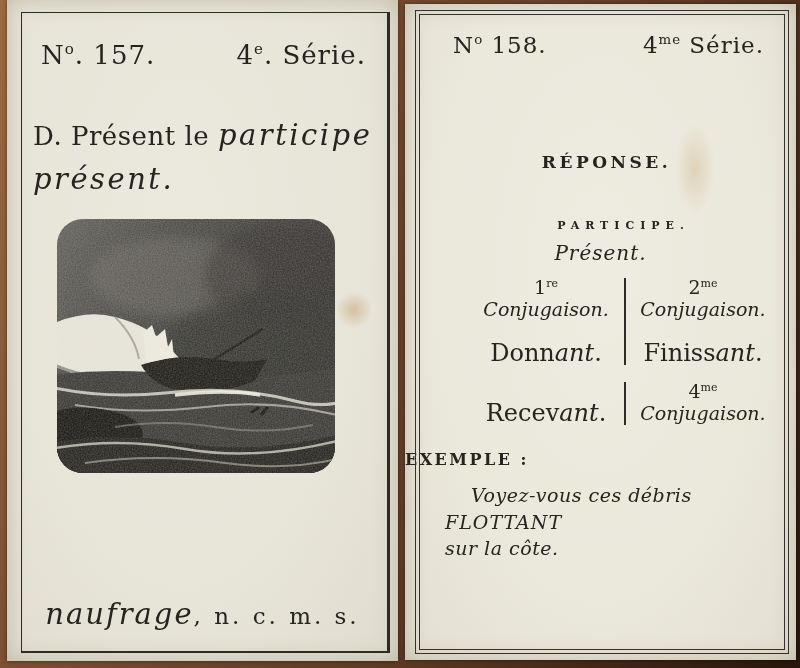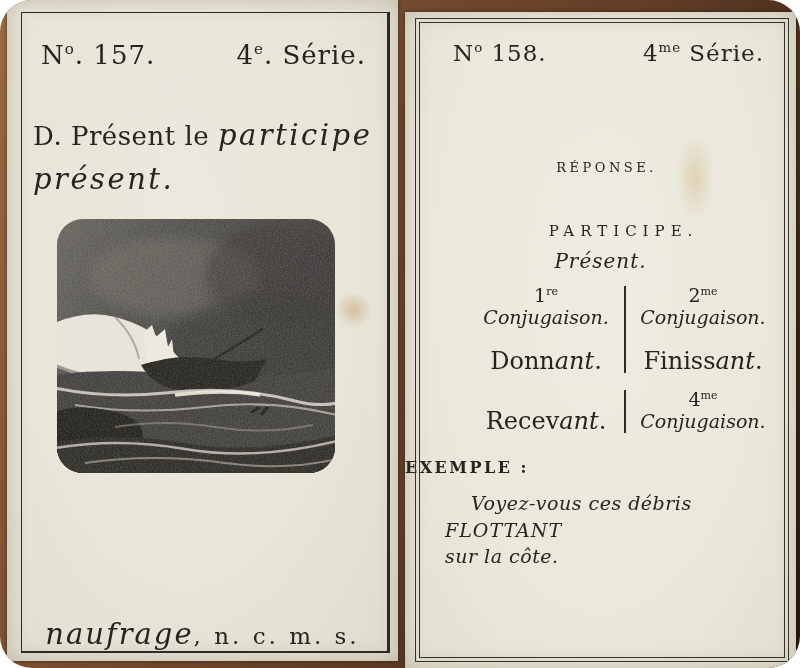--- a/index.html
+++ b/index.html
@@ -4,32 +4,31 @@
 <style>
   html,body{margin:0;padding:0;}
   body{
     width:800px;height:668px;overflow:hidden;
     font-family:"DejaVu Serif","Liberation Serif",serif;
     color:#26241f;
   }
   .photo{
     position:relative;width:800px;height:668px;overflow:hidden;
     background:linear-gradient(115deg,#9a6a42 0%,#7a4e31 30%,#5e3b25 62%,#27160c 100%);
-    border-radius:32px;
   }
   .card{
     position:absolute;
     box-shadow:inset 0 0 22px rgba(110,90,55,.28), 0 0 4px rgba(0,0,0,.45);
   }
   .card-left{
     left:7px;top:0;width:391px;height:661px;
     background:radial-gradient(ellipse at 45% 35%, #ebe8dd 0%, #e7e4d8 60%, #dfdccf 100%);
   }
   .card-right{
-    left:405px;top:12px;width:391px;height:656px;
+    left:405px;top:4px;width:391px;height:656px;
     background:radial-gradient(ellipse at 50% 40%, #eeebe0 0%, #eae7db 62%, #e2dfd2 100%);
   }
   .frame-single{
     position:absolute;left:14px;top:12px;right:8px;bottom:8px;
     border:1.5px solid #2d2b26;border-right-width:3px;border-bottom-width:2.5px;
     pointer-events:none;
   }
   .frame-outer{
     position:absolute;left:10px;top:6px;right:7px;bottom:6px;
     border:1px solid #34322c;pointer-events:none;
@@ -44,29 +43,29 @@
   .stain-r{left:270px;top:120px;width:40px;height:90px;
     background:radial-gradient(ellipse,rgba(200,170,110,.35),rgba(200,170,110,0) 70%);}
 
   
   .lc-header{display:flex;justify-content:space-between;align-items:baseline;
     padding:40px 32px 0 34px;font-size:26px;letter-spacing:1px;}
   sup{font-size:58%;line-height:0;}
   .lc-prompt{padding:44px 20px 0 26px;font-size:26px;line-height:1.5;letter-spacing:.5px;}
   .script{font-style:italic;font-size:29px;letter-spacing:2.5px;}
   .lc-illustration{margin:16px 0 0 48px;}
-  .lc-caption{position:absolute;left:0;right:0;bottom:10px;text-align:center;}
+  .lc-caption{position:absolute;left:0;right:0;bottom:30px;text-align:center;}
   .caption-word{font-style:italic;font-size:29px;letter-spacing:2px;}
   .caption-grammar{font-size:23px;letter-spacing:3px;}
 
   
   .rc-header{display:flex;justify-content:space-between;align-items:baseline;
     padding:28px 32px 0 48px;font-size:23px;letter-spacing:1px;}
-  .rc-response{text-align:center;margin-top:94px;font-size:13px;font-weight:normal;letter-spacing:3.5px;padding-left:12px;}
-  .rc-participe{text-align:center;margin-top:47px;font-size:15px;font-weight:normal;letter-spacing:6px;padding-left:46px;}
+  .rc-response{text-align:center;margin-top:94px;font-size:17px;font-weight:bold;letter-spacing:3.5px;padding-left:12px;}
+  .rc-participe{text-align:center;margin-top:47px;font-size:11px;font-weight:bold;letter-spacing:6px;padding-left:46px;}
   .rc-present{text-align:center;margin-top:9px;font-size:20px;font-style:italic;letter-spacing:1px;}
   .conj-row{display:flex;justify-content:center;align-items:stretch;padding-left:48px;}
   .conj-row-1{margin-top:11px;}
   .conj-row-2{margin-top:13px;}
   .conj-cell{width:44%;text-align:center;}
   .conj-divider{width:2px;background:#2d2b26;margin:2px 2px;}
   .conj-label{font-size:19px;}
   .conj-label .it,.it{font-style:italic;}
   .conj-word{margin-top:19px;font-size:24px;}
   .rc-exemple{text-align:left;margin-top:23px;font-size:16px;font-weight:bold;letter-spacing:2.5px;}

